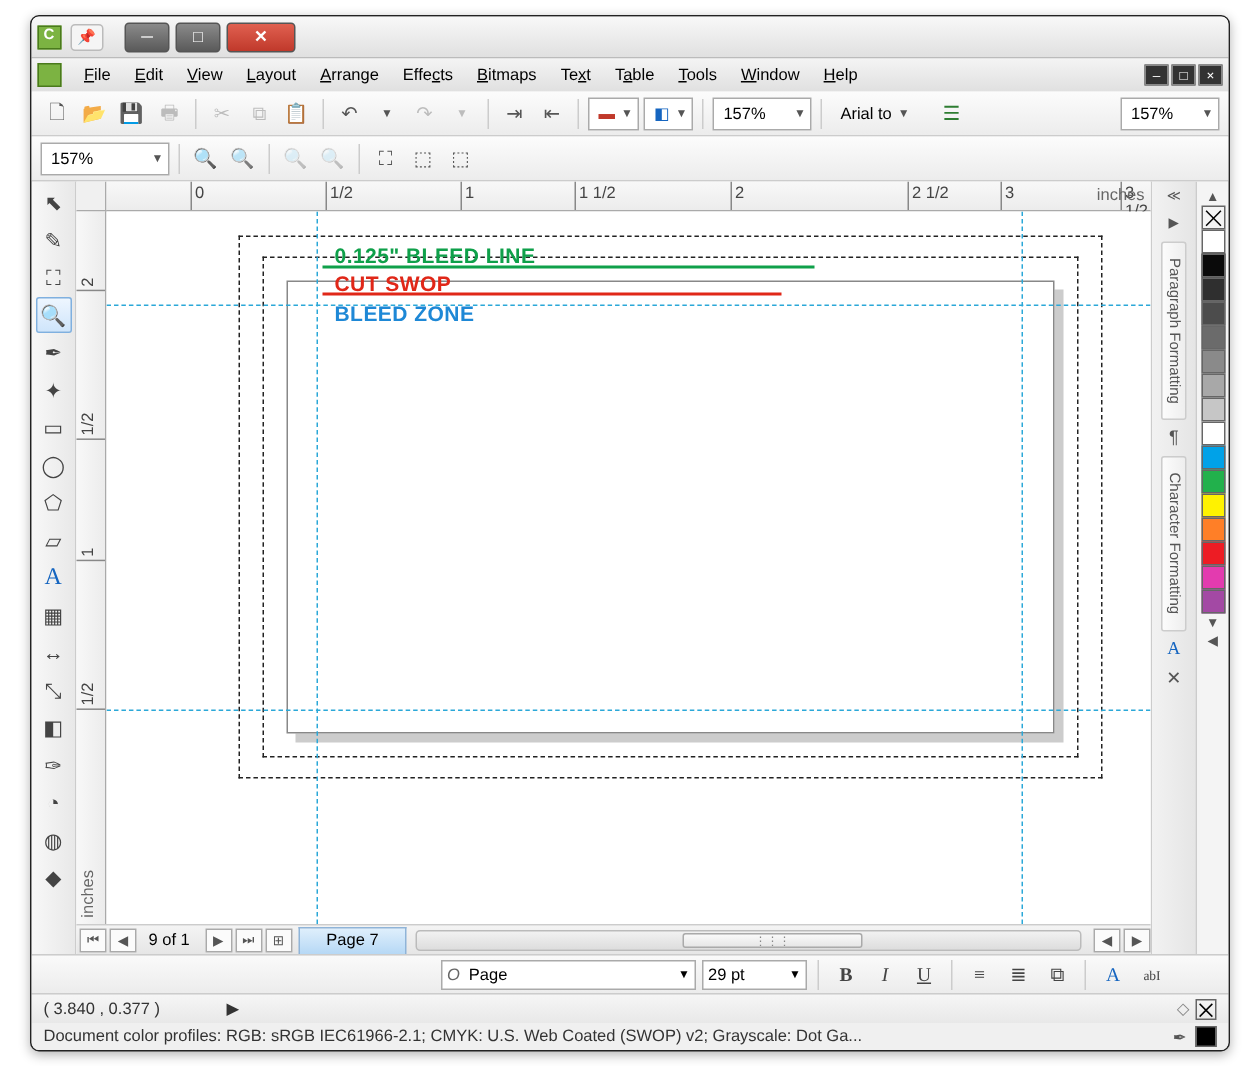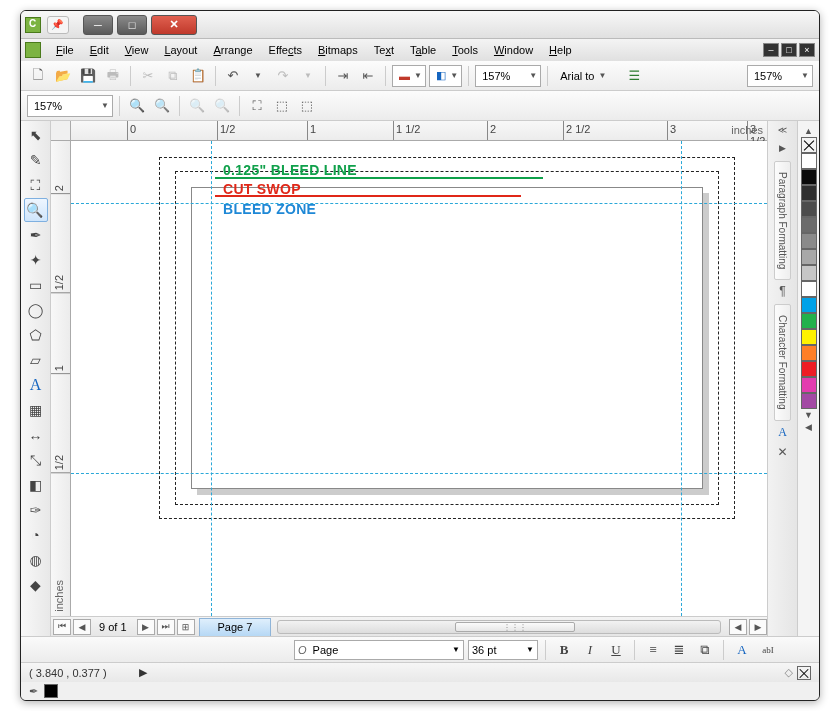--- a/index.html
+++ b/index.html
@@ -85,21 +85,21 @@
 
 .propbar{height:26px;display:flex;align-items:center;padding:2px 6px;gap:4px;border-top:1px solid #ccc;background:linear-gradient(#fafafa,#ececec)}
 .propbar .sp{flex:1}
 .fontcombo{display:flex;align-items:center;border:1px solid #aaa;height:20px;background:#fff;padding:0 3px;gap:6px;min-width:170px}
 .fontcombo .ital{font-style:italic;color:#666}
 .fmtbtn{width:22px;height:20px;border:1px solid transparent;display:flex;align-items:center;justify-content:center;font-family:"Times New Roman",serif;font-size:13px;color:#444}
 .fmtbtn.b{font-weight:bold}
 .fmtbtn.i{font-style:italic}
 .fmtbtn.u{text-decoration:underline}
 
-.statusbar{height:20px;display:flex;align-items:center;padding:0 8px;gap:0;border-top:1px solid #ccc;background:linear-gradient(#f6f6f6,#e8e8e8);color:#333}
+.statusbar{height:20px;display:flex;align-items:center;padding:0 8px;gap:12px;border-top:1px solid #ccc;background:linear-gradient(#f6f6f6,#e8e8e8);color:#333}
 .statusbar .coord{min-width:110px}
 .status2{height:18px;display:flex;align-items:center;padding:0 8px;gap:6px;background:#f0f0f0;color:#333}
 .status2 .fillico{width:14px;height:14px;border:1px solid #666;position:relative}
 .status2 .fillico.black{background:#000}
 </style>
 </head>
 <body>
 
 <div class="window">
 
@@ -226,23 +226,23 @@
       <div class="tool">◆</div>
     </div>
 
     <div class="central">
       <div class="rulers-top">
         <div class="ruler-corner"></div>
         <div class="ruler-h">
           <div class="tick" style="left:56px">0</div>
           <div class="tick" style="left:146px">1/2</div>
           <div class="tick" style="left:236px">1</div>
-          <div class="tick" style="left:322px">1 1/2</div>
+          <div class="tick" style="left:312px">1 1/2</div>
           <div class="tick" style="left:416px">2</div>
-          <div class="tick" style="left:492px">2 1/2</div>
+          <div class="tick" style="left:534px">2 1/2</div>
           <div class="tick" style="left:596px">3</div>
           <div class="tick" style="left:676px">3 1/2</div>
           <span class="unit">inches</span>
         </div>
       </div>
       <div class="canvas-row">
         <div class="ruler-v">
           <div class="tick" style="top:42px">2</div>
           <div class="tick" style="top:132px">1/2</div>
           <div class="tick" style="top:222px">1</div>
@@ -320,21 +320,21 @@
 
   <div class="propbar">
     <div class="sp"></div>
     <div class="fontcombo">
       <span class="ital">O</span>
         <span>Page</span>
         <span style="flex:1"></span>
         <span class="arr" style="font-size:8px">▼</span>
     </div>
     <div class="fontcombo" style="min-width:70px">
-      <span>36 pt</span>
+      <span>29 pt</span>
         <span style="flex:1"></span>
         <span class="arr" style="font-size:8px">▼</span>
     </div>
     <div class="tsep"></div>
     <div class="fmtbtn b">B</div>
     <div class="fmtbtn i">I</div>
     <div class="fmtbtn u">U</div>
     <div class="tsep"></div>
     <div class="fmtbtn">≡</div>
     <div class="fmtbtn">≣</div>
@@ -348,16 +348,17 @@
   <div class="statusbar">
     <div class="coord">( 3.840 , 0.377 )</div>
     <div>▶</div>
     <div style="flex:1"></div>
     <div style="display:flex;gap:4px">
       <span style="color:#888">◇</span>
       <div class="noswatch" style="width:14px;height:14px"></div>
     </div>
   </div>
   <div class="status2">
+    <div style="flex:1;white-space:nowrap;overflow:hidden;text-overflow:ellipsis">Document color profiles: RGB: sRGB IEC61966-2.1; CMYK: U.S. Web Coated (SWOP) v2; Grayscale: Dot Ga...</div>
     <span style="color:#555">✒</span>
     <div class="fillico black"></div>
   </div>
 </div>
 
 </body></html>

